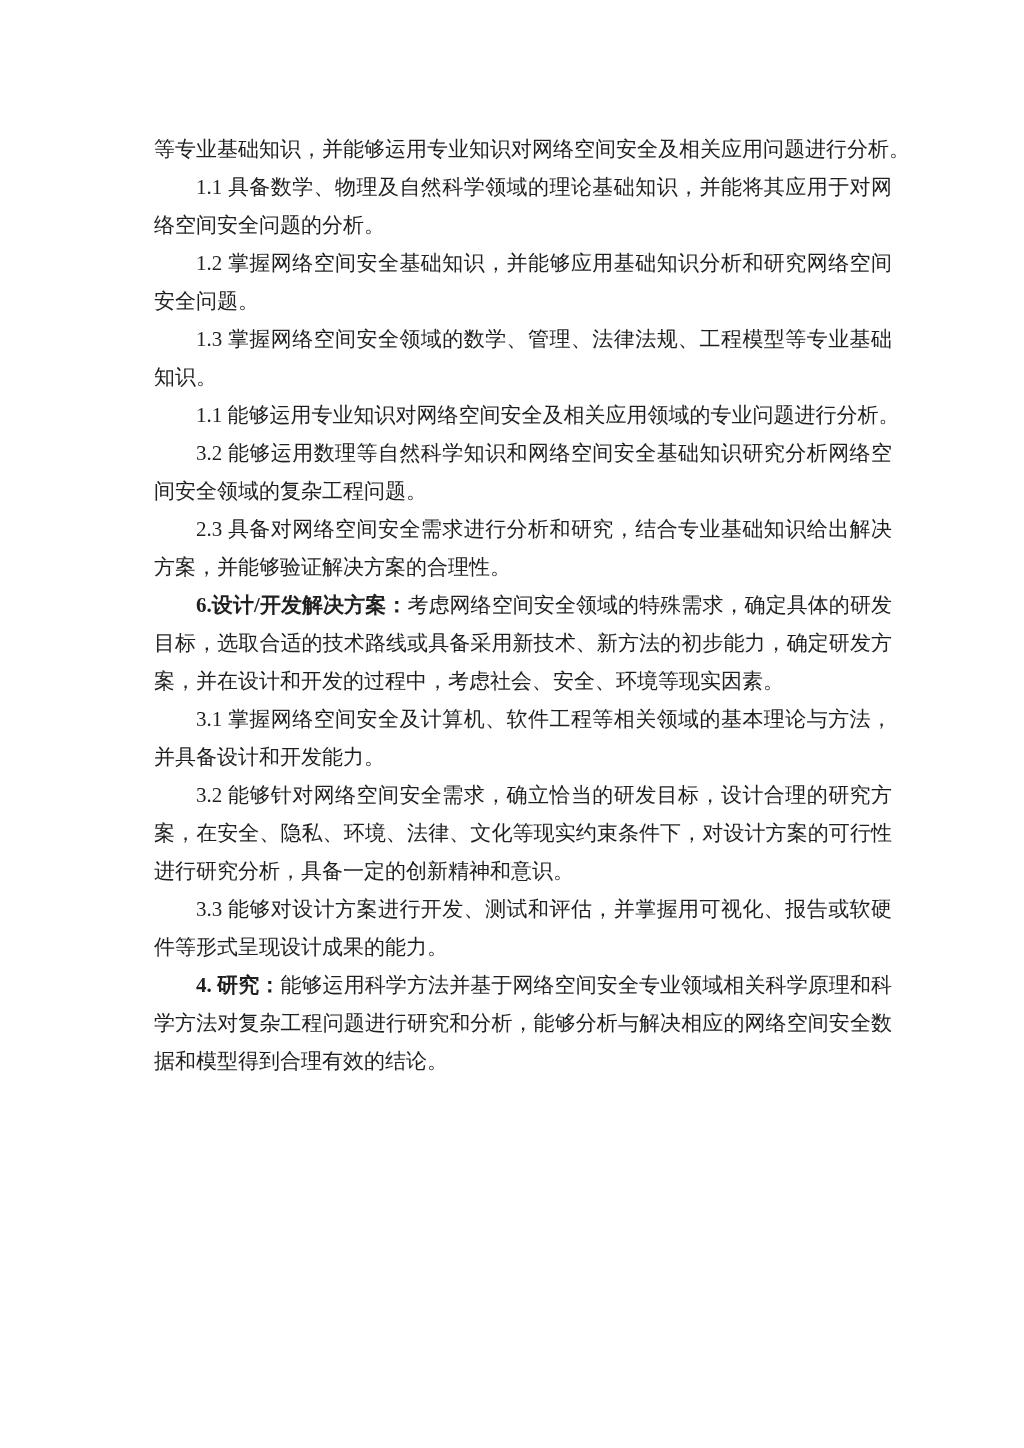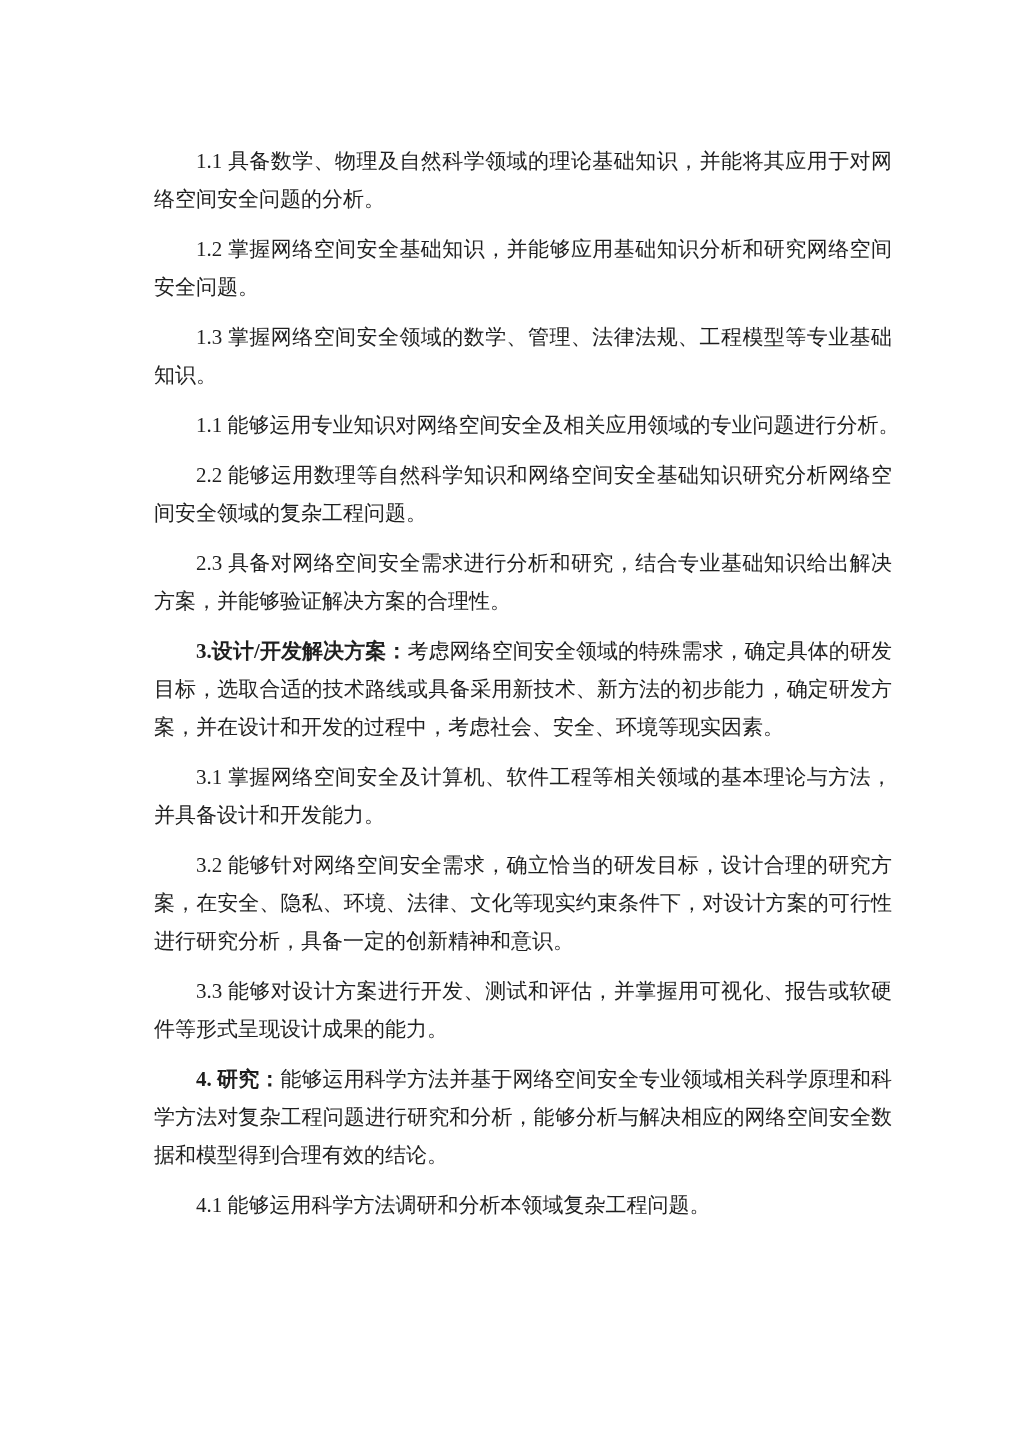--- a/index.html
+++ b/index.html
@@ -23,40 +23,39 @@
   }
   .page p {
     margin: 0;
     font-size: 21px;
     line-height: 38px;
     text-align: justify;
     letter-spacing: 0;
   }
   .page p.indent {
     text-indent: 2em;
-    margin-top: 12px;
   }
   
   .page p.fitline {
     white-space: nowrap;
     text-align: left;
   }
   .page b {
     font-weight: bold;
   }
 </style>
 </head>
 <body>
 
 <div class="page" id="page">
+    <p class="fitline"><span>等专业基础知识，并能够运用专业知识对网络空间安全及相关应用问题进行分析。</span></p>
     <p class="indent"><span>1.1 具备数学、物理及自然科学领域的理论基础知识，并能将其应用于对网络空间安全问题的分析。</span></p>
     <p class="indent"><span>1.2 掌握网络空间安全基础知识，并能够应用基础知识分析和研究网络空间安全问题。</span></p>
     <p class="indent"><span>1.3 掌握网络空间安全领域的数学、管理、法律法规、工程模型等专业基础知识。</span></p>
     <p class="indent fitline"><span>1.1 能够运用专业知识对网络空间安全及相关应用领域的专业问题进行分析。</span></p>
-    <p class="indent"><span>2.2 能够运用数理等自然科学知识和网络空间安全基础知识研究分析网络空间安全领域的复杂工程问题。</span></p>
+    <p class="indent"><span>3.2 能够运用数理等自然科学知识和网络空间安全基础知识研究分析网络空间安全领域的复杂工程问题。</span></p>
     <p class="indent"><span>2.3 具备对网络空间安全需求进行分析和研究，结合专业基础知识给出解决方案，并能够验证解决方案的合理性。</span></p>
-    <p class="indent"><b>3.设计/开发解决方案：</b><span>考虑网络空间安全领域的特殊需求，确定具体的研发目标，选取合适的技术路线或具备采用新技术、新方法的初步能力，确定研发方案，并在设计和开发的过程中，考虑社会、安全、环境等现实因素。</span></p>
+    <p class="indent"><b>6.设计/开发解决方案：</b><span>考虑网络空间安全领域的特殊需求，确定具体的研发目标，选取合适的技术路线或具备采用新技术、新方法的初步能力，确定研发方案，并在设计和开发的过程中，考虑社会、安全、环境等现实因素。</span></p>
     <p class="indent"><span>3.1 掌握网络空间安全及计算机、软件工程等相关领域的基本理论与方法，并具备设计和开发能力。</span></p>
     <p class="indent"><span>3.2 能够针对网络空间安全需求，确立恰当的研发目标，设计合理的研究方案，在安全、隐私、环境、法律、文化等现实约束条件下，对设计方案的可行性进行研究分析，具备一定的创新精神和意识。</span></p>
     <p class="indent"><span>3.3 能够对设计方案进行开发、测试和评估，并掌握用可视化、报告或软硬件等形式呈现设计成果的能力。</span></p>
     <p class="indent"><b>4. 研究：</b><span>能够运用科学方法并基于网络空间安全专业领域相关科学原理和科学方法对复杂工程问题进行研究和分析，能够分析与解决相应的网络空间安全数据和模型得到合理有效的结论。</span></p>
-    <p class="indent"><span>4.1 能够运用科学方法调研和分析本领域复杂工程问题。</span></p>
   </div>
 
 </body></html>

